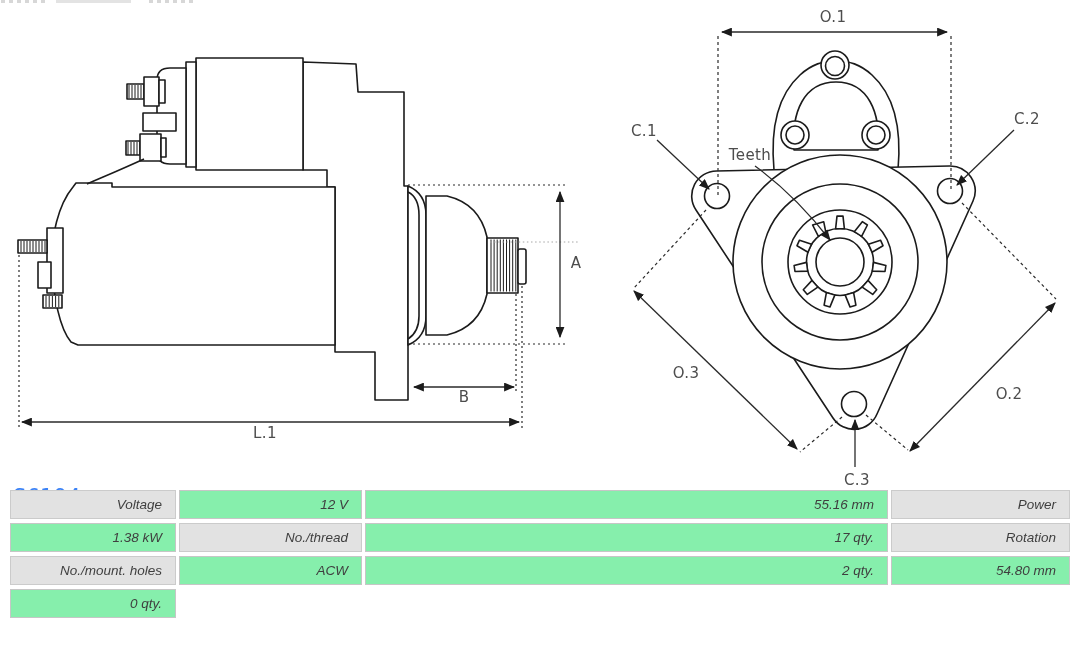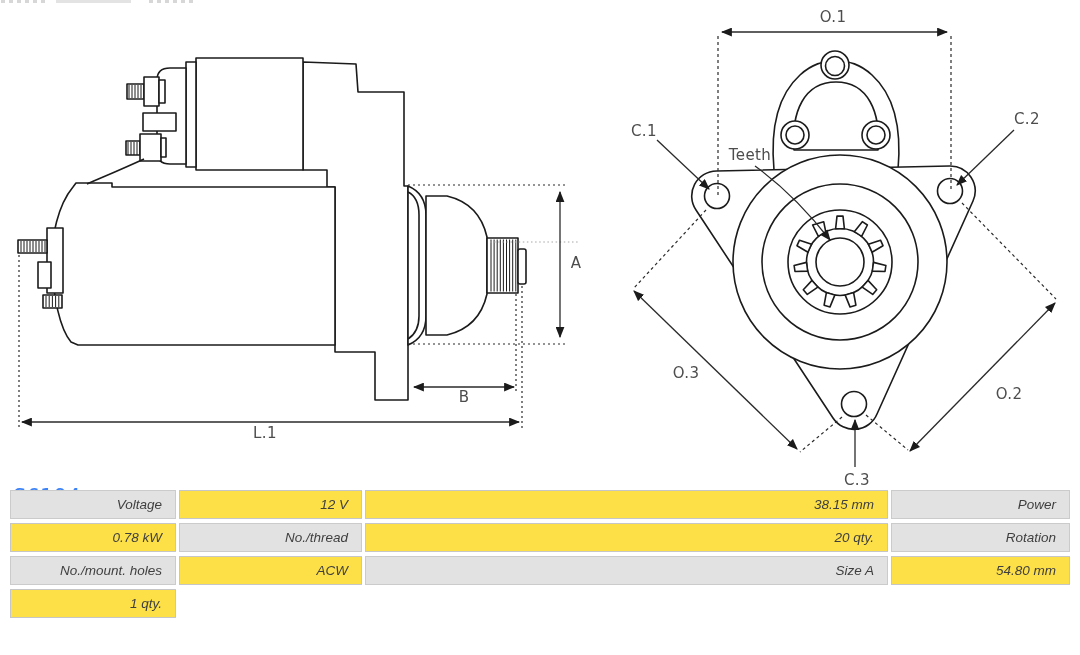--- a/index.html
+++ b/index.html
@@ -28,21 +28,21 @@
     position:absolute;left:10px;top:490px;width:1060px;
     display:grid;
     grid-template-columns:166px 183px 523px 179px;
     grid-auto-rows:29px;
     column-gap:3px;row-gap:4px;font-style:italic;
   }
   .cell{
     box-sizing:border-box;border:1px solid #c6c6c6;
     display:flex;align-items:center;justify-content:flex-end;
     padding-right:13px;font-size:13.5px;color:#3f3f3f;
-    background:#fde047;white-space:nowrap;
+    background:#86efac;white-space:nowrap;
   }
   .cell.label{background:#e2e2e2;border-color:#cbcbcb;}
 </style>
 </head>
 <body>
 
 
 
 <div class="artifact">
   <span class="dash" style="left:0;width:48px"></span>
@@ -165,30 +165,30 @@
   <text x="1009" y="399" text-anchor="middle">O.2</text>
   <text x="857" y="485" text-anchor="middle">C.3</text>
 </svg>
 
 <div class="part-number">S6194</div>
 
 <div class="spec-table">
 
   <div class="cell label">Voltage</div>
   <div class="cell">12 V</div>
-  <div class="cell">38.15 mm</div>
+  <div class="cell">55.16 mm</div>
 
   <div class="cell label">Power</div>
-  <div class="cell">0.78 kW</div>
+  <div class="cell">1.38 kW</div>
   <div class="cell label">No./thread</div>
-  <div class="cell">20 qty.</div>
+  <div class="cell">17 qty.</div>
 
   <div class="cell label">Rotation</div>
   <div class="cell label">No./mount. holes</div>
   <div class="cell">ACW</div>
+  <div class="cell">2 qty.</div>
 
-  <div class="cell label">Size A</div>
   <div class="cell">54.80 mm</div>
-  <div class="cell">1 qty.</div>
+  <div class="cell">0 qty.</div>
 </div>
 
 
 
 
 </body></html>

